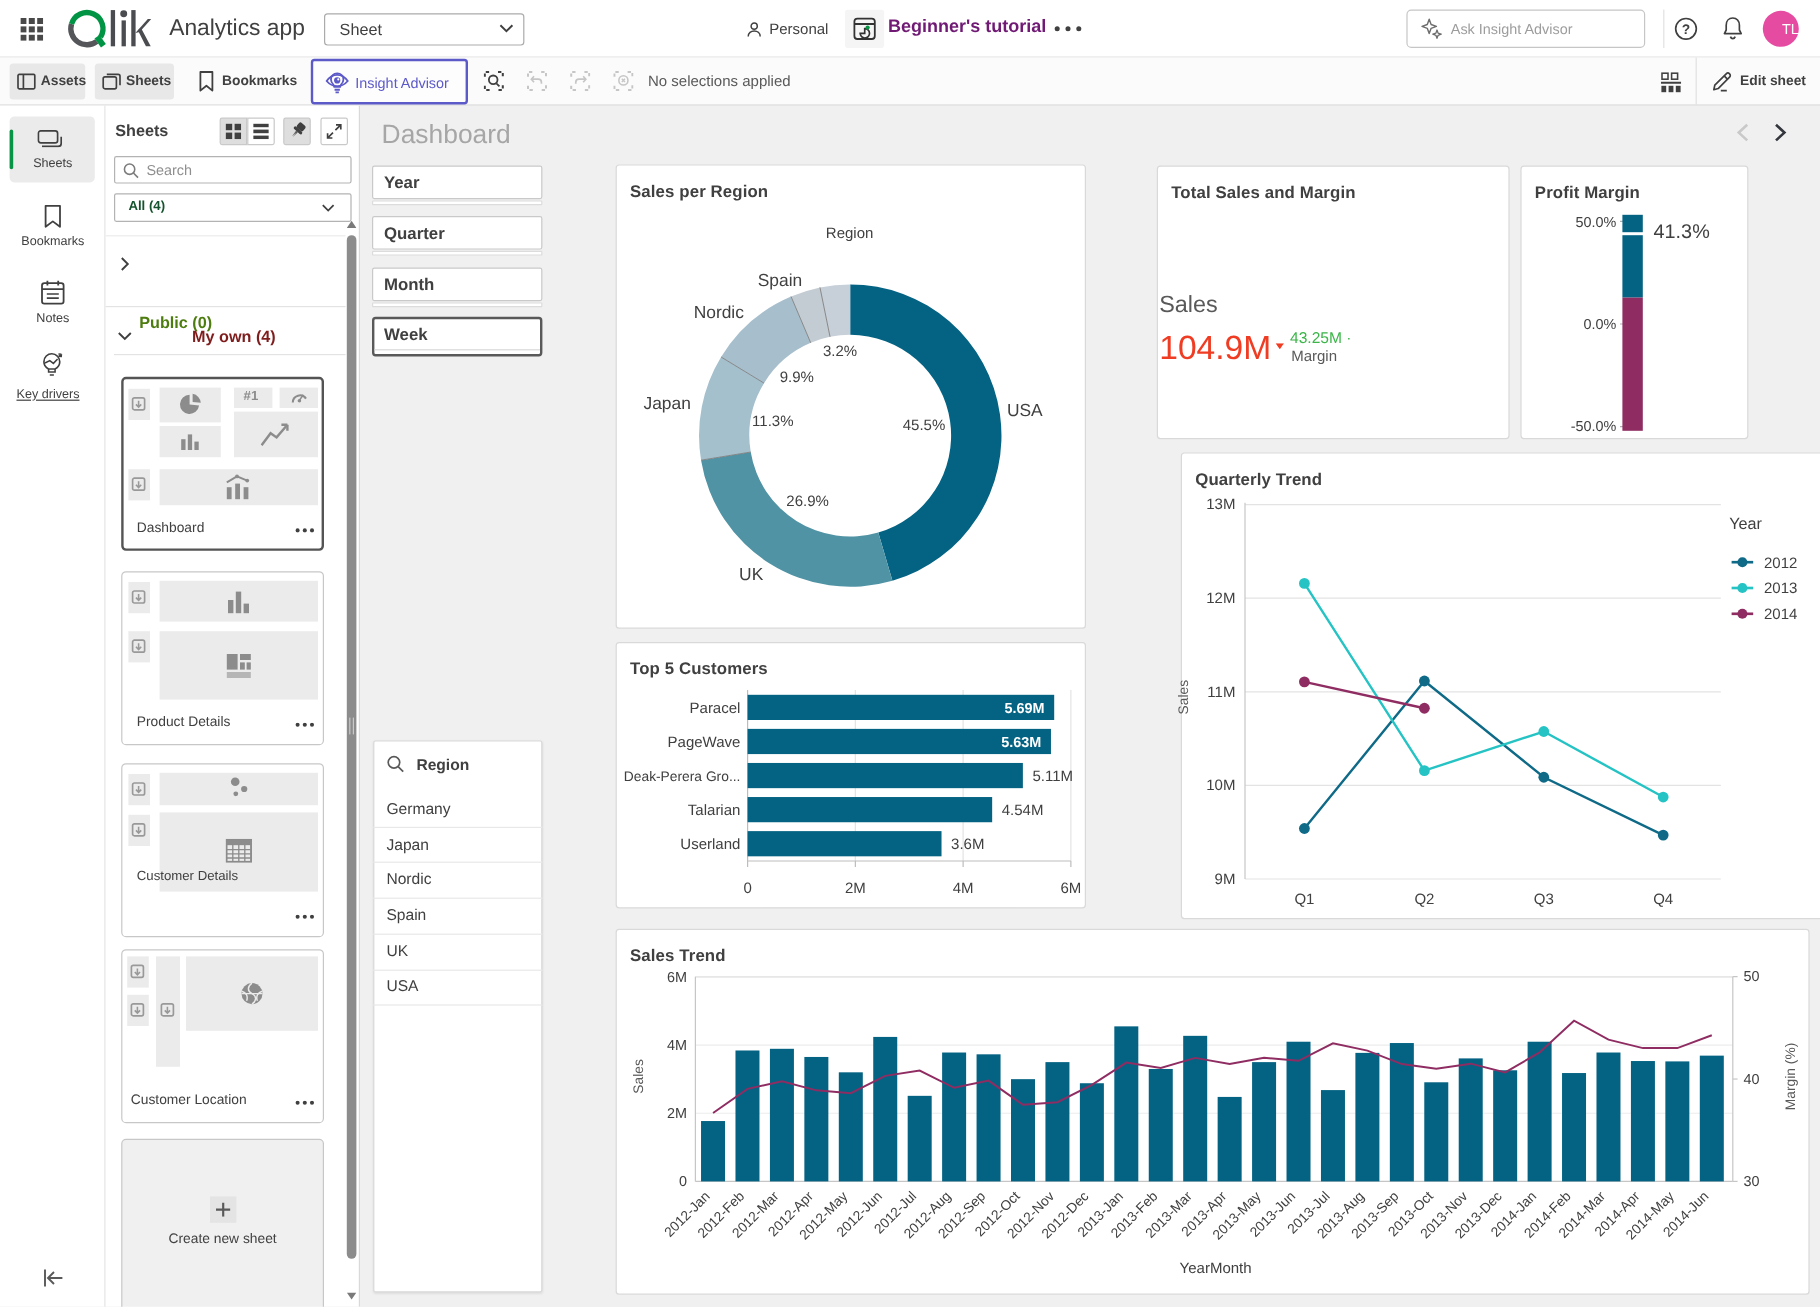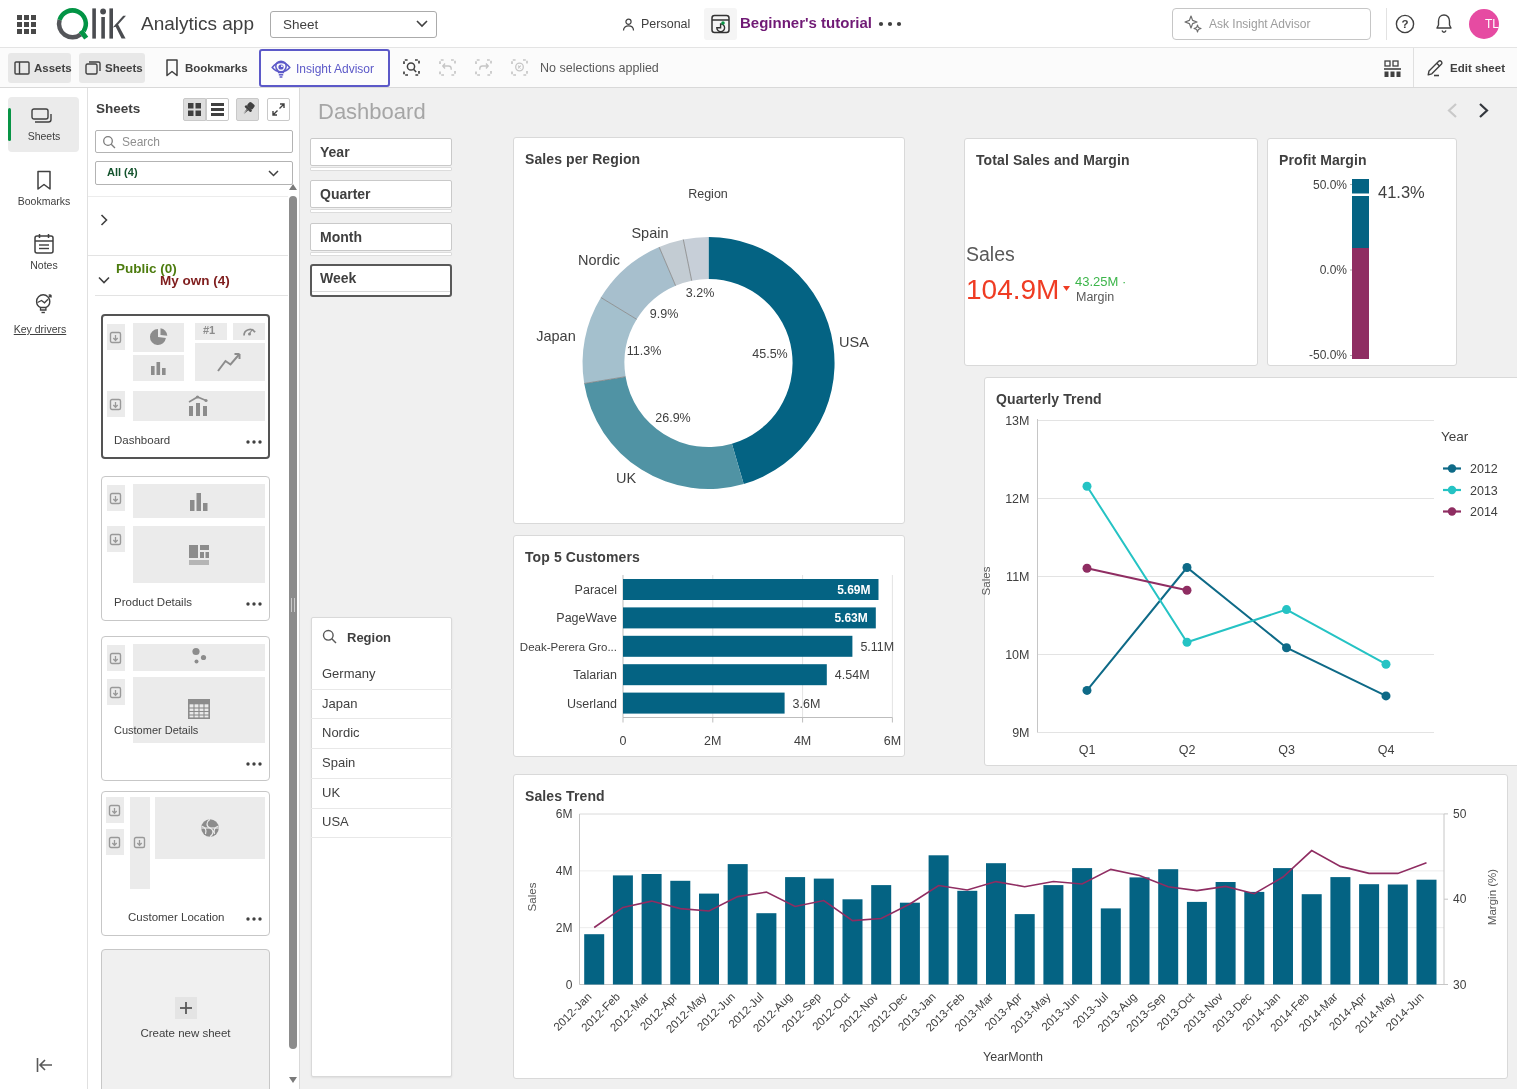--- a/index.html
+++ b/index.html
@@ -365,21 +365,21 @@
         <rect x="1.5" y="1.5" width="10" height="10" rx="1.5" fill="none" stroke="#999" stroke-width="1.4"></rect>
         <path d="M6.5 4 L6.5 9 M4.3 7 L6.5 9.3 L8.7 7" fill="none" stroke="#999" stroke-width="1.3"></path>
       </svg></div>
     <div class="abs" style="left:54px;top:6px;width:110px;height:62px;background:#ebebeb;"></div>
     <svg class="abs" style="left:99px;top:27px;" width="20" height="20" viewBox="0 0 20 20">
       <circle cx="10" cy="10" r="8.8" fill="#8c8c8c"></circle>
       <path d="M10 1.2 C6 4 6 8 10 10 C14 12 14 16 10 18.8 M1.5 8 C5 9 7 12 5.5 16 M18.5 8 C15 9 13 12 14.5 16" fill="none" stroke="#ebebeb" stroke-width="1.2"></path>
       <path d="M1.2 10 L18.8 10" stroke="#ebebeb" stroke-width="1.2"></path>
     </svg>
   </div>
-<div class="abs" style="left:128px;top:911px;font-size:11.5px;color:#404040;">Customer Location</div>
+<div class="abs" style="left:109px;top:911px;font-size:11.5px;color:#404040;">Customer Location</div>
 <svg class="abs" style="left:246px;top:917px;" width="16" height="4">
     <circle cx="2" cy="2" r="1.7" fill="#404040"></circle>
     <circle cx="8" cy="2" r="1.7" fill="#404040"></circle>
     <circle cx="14" cy="2" r="1.7" fill="#404040"></circle>
   </svg>
 <div class="abs" style="left:101px;top:949px;width:169px;height:145px;background:#f0f0f0;border:1px solid #c7c7c7;border-radius:4px;"></div>
 <div class="abs" style="left:175px;top:997px;width:22px;height:22px;background:#e4e4e4;"></div>
 <svg class="abs" style="left:180px;top:1002px;" width="12" height="12">
     <line x1="6" y1="0" x2="6" y2="12" stroke="#595959" stroke-width="1.8"></line>
     <line x1="0" y1="6" x2="12" y2="6" stroke="#595959" stroke-width="1.8"></line>

